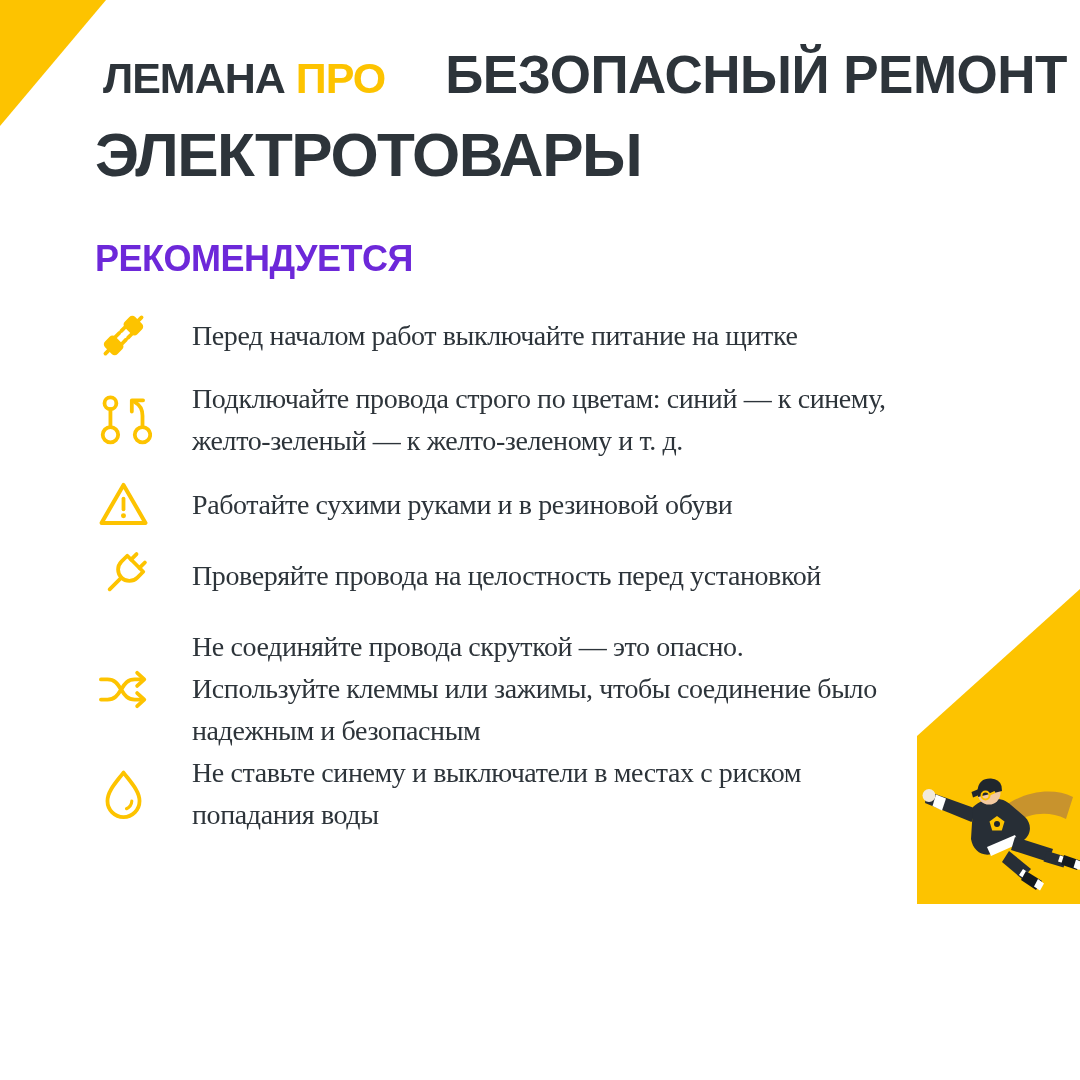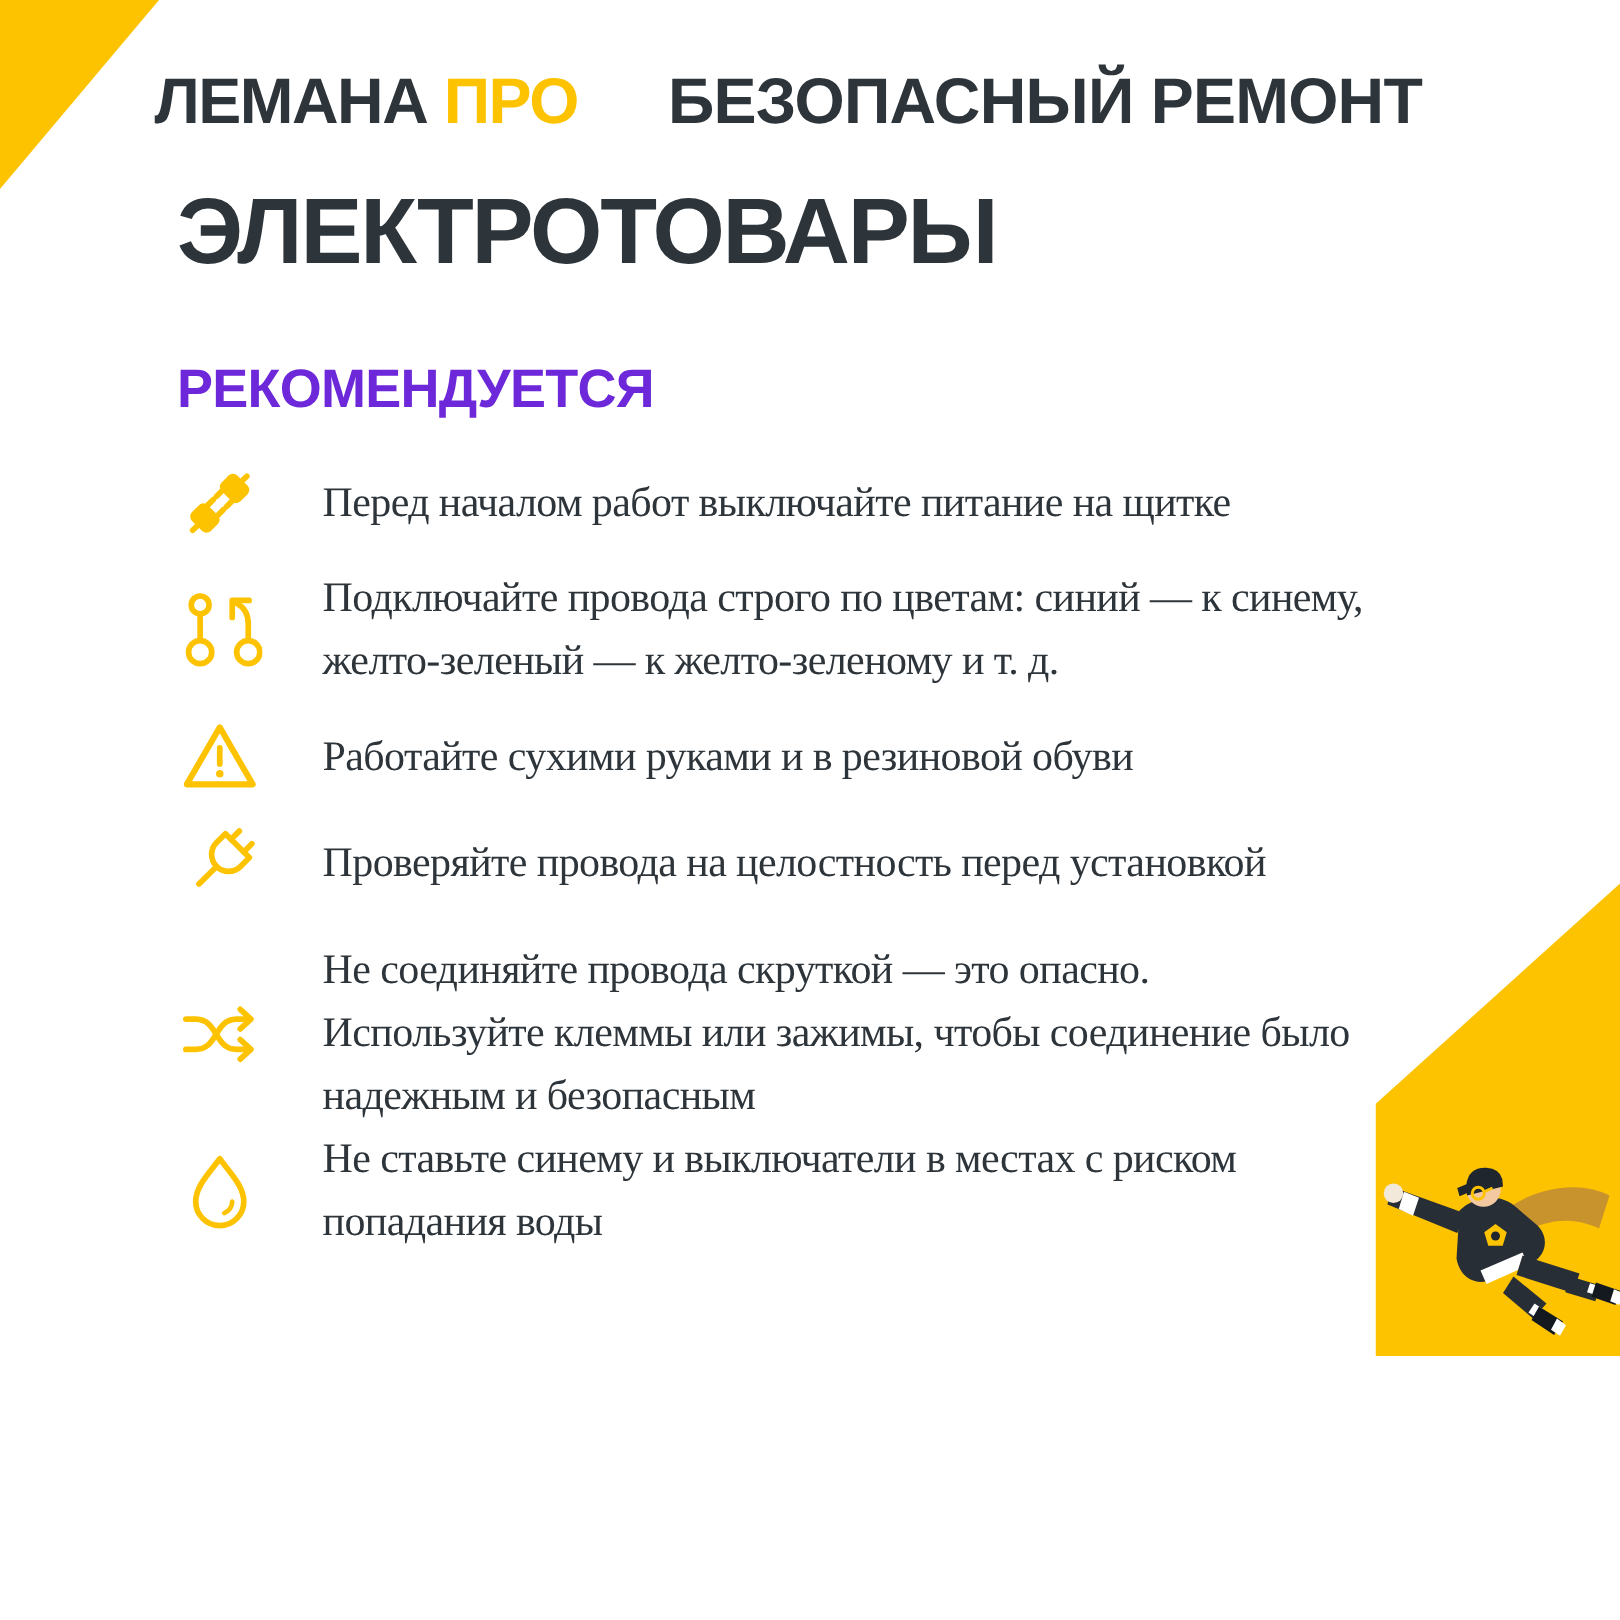--- a/index.html
+++ b/index.html
@@ -15,24 +15,24 @@
   .corner-tl{position:absolute;top:0;left:0;display:block;}
   .corner-br{position:absolute;right:0;bottom:0;display:block;}
 
   
   .header{
     position:absolute;top:44px;left:103px;
     display:flex;align-items:baseline;gap:60px;white-space:nowrap;
   }
   .logo{font-size:43px;font-weight:700;letter-spacing:-1px;color:#2d343a;}
   .logo .accent{color:#fdc300;}
-  .poster-title{font-size:43px;font-weight:700;letter-spacing:-0.5px;color:#2d343a;}
+  .poster-title{font-size:53px;font-weight:700;letter-spacing:-0.5px;color:#2d343a;}
 
   
-  .main{position:absolute;top:124px;left:118px;width:922px;}
+  .main{position:absolute;top:124px;left:95px;width:922px;}
   .page-title{
     margin:0;font-size:62px;line-height:1;font-weight:700;
     letter-spacing:-1.5px;color:#2d343a;
   }
   .page-subtitle{
     margin:12px 0 0;font-size:30px;line-height:1.2;font-weight:400;
     color:#7c858c;letter-spacing:-0.2px;
   }
   .section-title{
     margin:55px 0 0;font-size:36px;line-height:1;font-weight:700;

